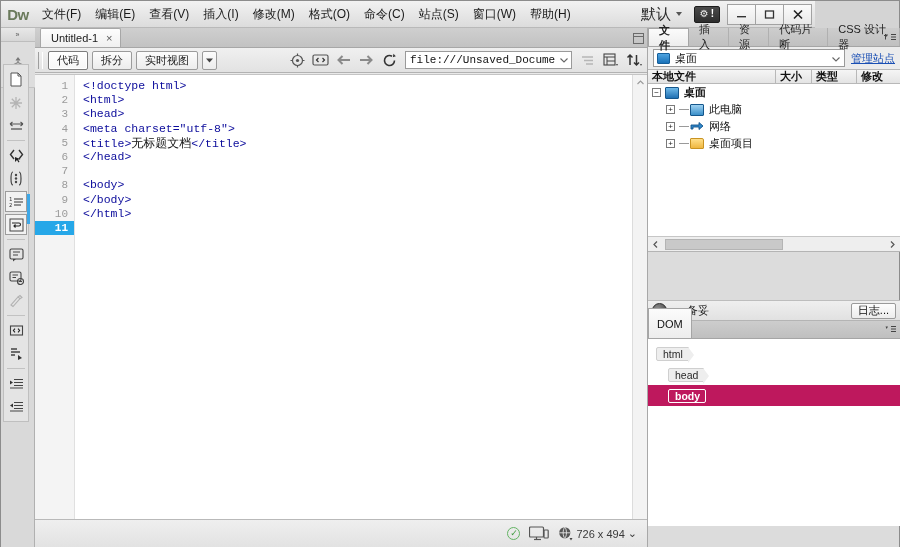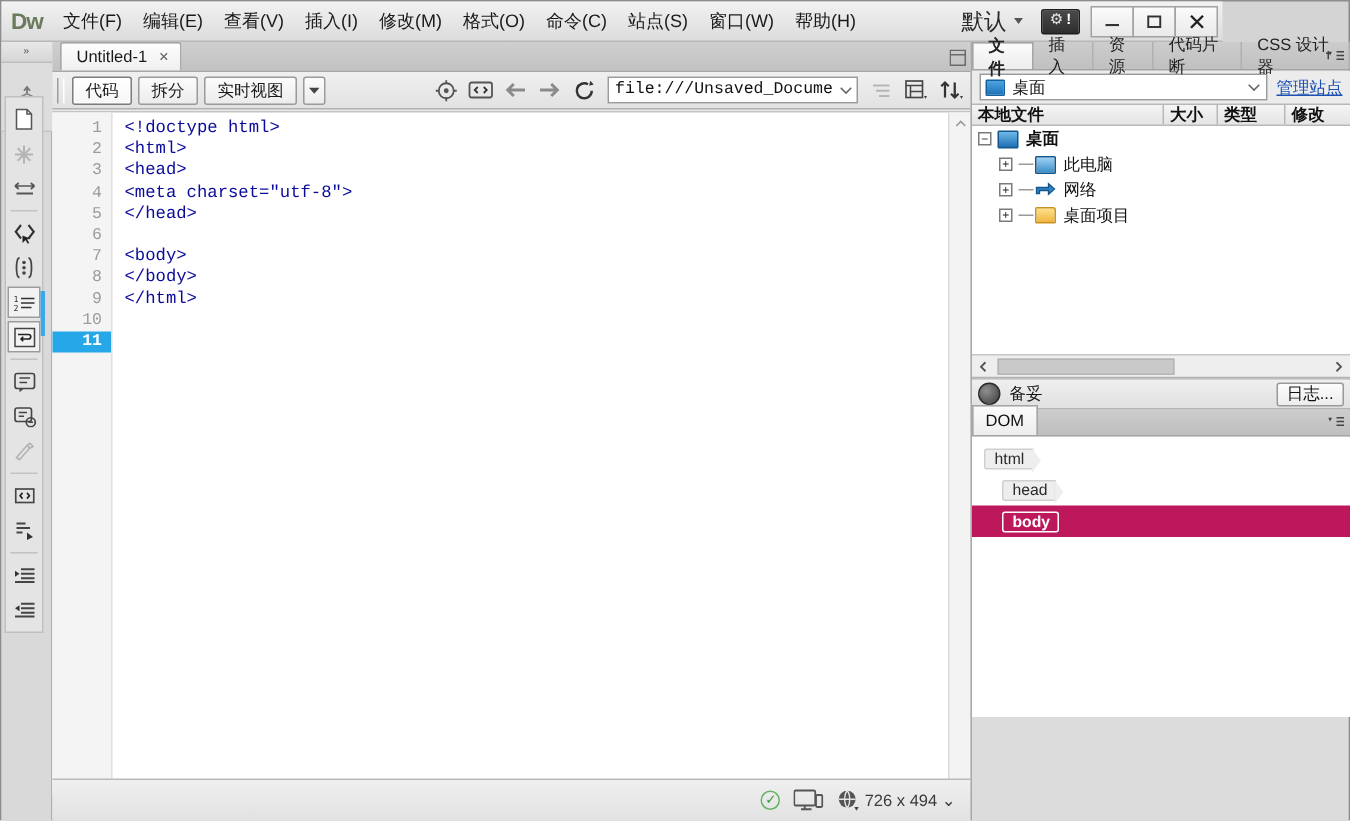--- a/index.html
+++ b/index.html
@@ -356,21 +356,21 @@
     display: flex; align-items: center;
   }
   .fhs-thumb {
     height: 11px; width: 118px; margin-left: 2px;
     background: #c9c9c9; border: 1px solid #b4b4b4;
   }
   .ready-bar {
     height: 21px; width: 252px;
     background: linear-gradient(to bottom,#efefef,#e1e1e1);
     border-top: 1px solid #bdbdbd; border-bottom: 1px solid #b4b4b4;
-    display: flex; align-items: center; padding: 0 4px; gap: 6px;
+    display: flex; align-items: center; padding: 0 4px; gap: 20px; margin-top: 48px;
   }
   .ready-ico {
     width: 15px; height: 15px; border-radius: 50%;
     background: radial-gradient(circle at 35% 35%,#8f8f8f,#3c3c3c);
     border: 1px solid #2a2a2a;
   }
   .ready-text { font-size: 11px; color: #161616; }
   .log-btn {
     margin-left: auto; height: 16px; padding: 0 6px;
     border: 1px solid #9a9a9a; border-radius: 2px;
@@ -378,21 +378,21 @@
     font-size: 11px; color: #111;
     display: flex; align-items: center;
   }
   .dom-tabs {
     height: 18px; width: 252px;
     background: linear-gradient(to bottom,#cdcdcd,#bfbfbf);
     border-bottom: 1px solid #a5a5a5;
     display: flex; align-items: flex-end; position: relative;
   }
   .dom-tab {
-    height: 20px; padding: 0 8px;
+    height: 30px; padding: 0 8px;
     background: linear-gradient(to bottom,#fbfbfb,#ededed);
     border: 1px solid #a5a5a5; border-bottom: none;
     display: flex; align-items: center;
     font-size: 11px; color: #111;
   }
   .dom-body {
     width: 252px; height: 187px; background: #ffffff;
     padding-top: 4px;
   }
   .dom-row { height: 21px; display: flex; align-items: center; }
@@ -684,20 +684,21 @@
           <div class="ln">9</div>
           <div class="ln">10</div>
           <div class="ln cur">11</div>
         </div>
 
         <div class="code-body">
           <div class="code-line">&lt;!doctype html&gt;</div>
           <div class="code-line">&lt;html&gt;</div>
           <div class="code-line">&lt;head&gt;</div>
           <div class="code-line">&lt;meta charset="utf-8"&gt;</div>
+          <div class="code-line"><span>&lt;title&gt;</span><span class="cjk">无标题文档</span><span>&lt;/title&gt;</span></div>
           <div class="code-line">&lt;/head&gt;</div>
           <div class="code-line"></div>
           <div class="code-line">&lt;body&gt;</div>
           <div class="code-line">&lt;/body&gt;</div>
           <div class="code-line">&lt;/html&gt;</div>
           <div class="code-line"></div>
         </div>
 
         <div class="vscroll">
           <div class="vs-up">

